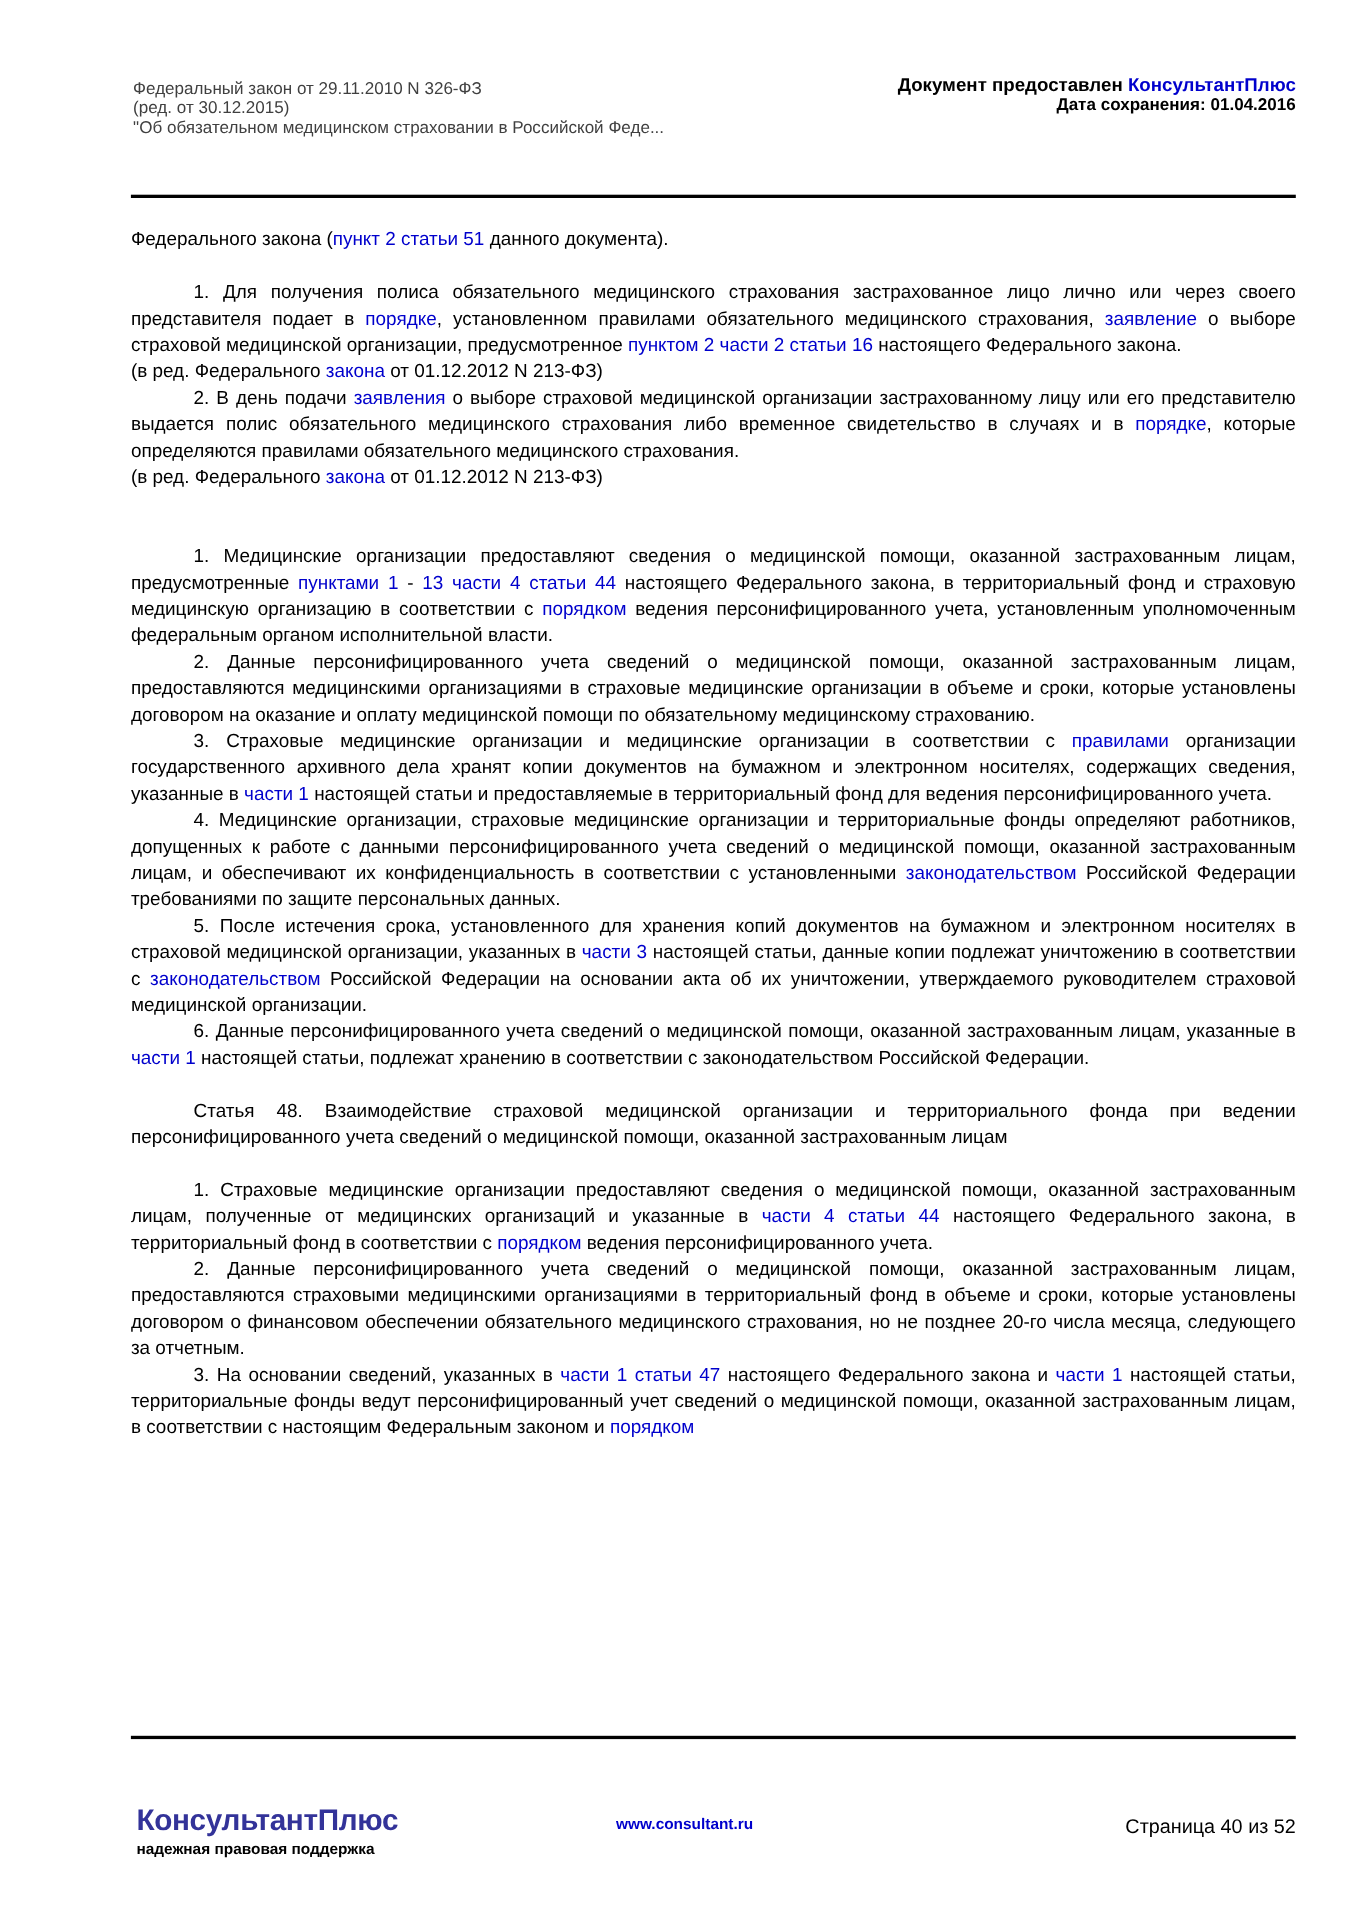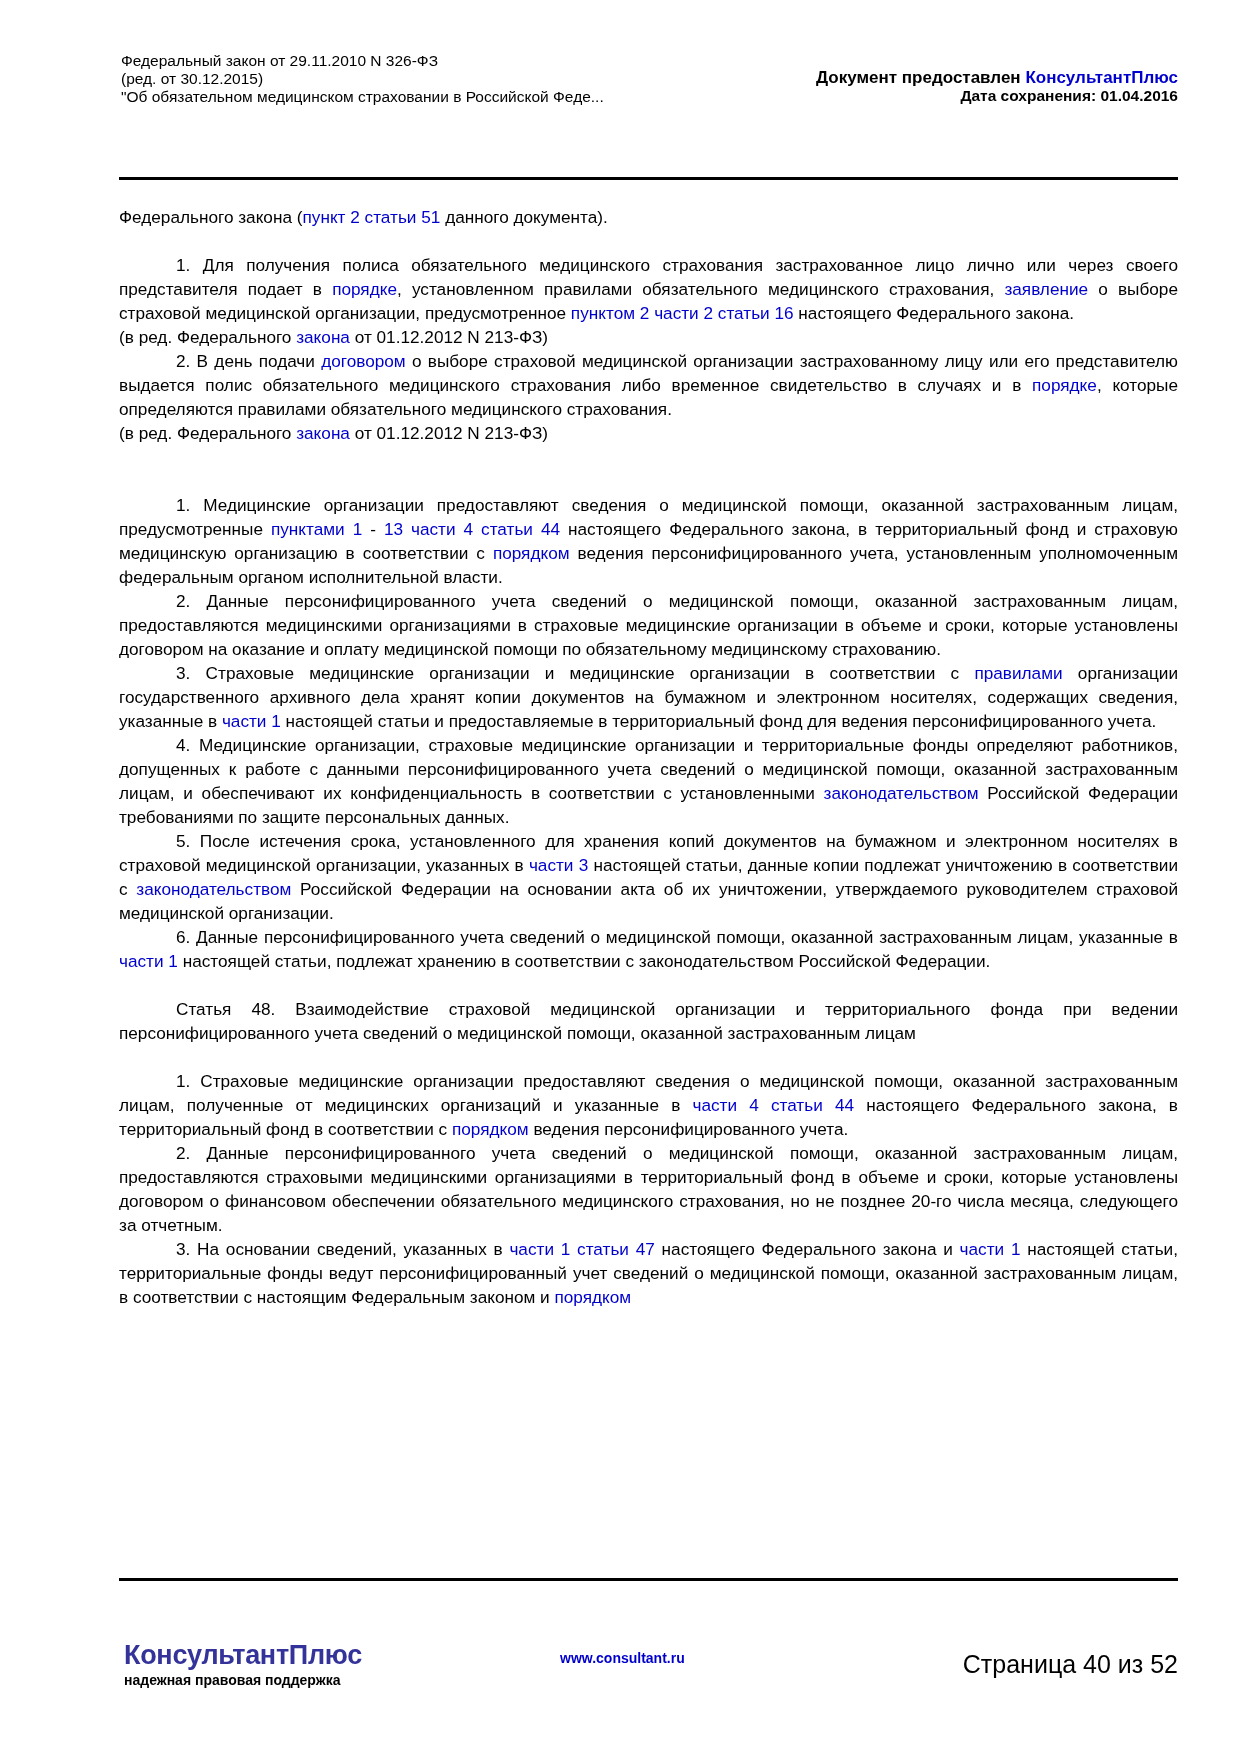--- a/index.html
+++ b/index.html
@@ -2,22 +2,22 @@
 <html><head>
   <meta charset="utf-8">
   <style>
     html, body { margin: 0; padding: 0; background: #ffffff; }
     body {
       width: 1241px; height: 1755px; position: relative; overflow: hidden;
       font-family: "Liberation Sans", sans-serif; color: #000;
     }
     .page-header { position: absolute; left: 0; top: 0; width: 1241px; height: 190px; }
     .hdr-left {
-      position: absolute; left: 121px; top: 52px; width: 560px;
-      font-size: 15.5px; line-height: 18px; color: #000000;
+      position: absolute; left: 121px; top: 72px; width: 560px;
+      font-size: 15.5px; line-height: 18px; color: #404040;
     }
     .hdr-right {
       position: absolute; right: 63px; top: 68px; text-align: right;
       font-size: 17px; line-height: 19px; font-weight: bold;
     }
     .hdr-right .date { font-size: 15.5px; line-height: 18px; }
     .brand-link { color: #0000cc; }
     .rule-top {
       position: absolute; left: 119px; top: 177px; width: 1059px; height: 3px; background: #000;
     }
@@ -37,21 +37,21 @@
       position: absolute; left: 124px; top: 0; font-size: 27px; font-weight: bold;
       color: #333399; line-height: 30px; letter-spacing: -0.3px;
     }
     .ft-tagline {
       position: absolute; left: 124px; top: 32px; font-size: 14px; font-weight: bold; color: #000;
     }
     .ft-url {
       position: absolute; left: 560px; top: 10px; font-size: 14px; font-weight: bold; color: #0000cc;
     }
     .ft-page {
-      position: absolute; right: 63px; top: 10px; font-size: 25px; color: #000;
+      position: absolute; right: 63px; top: 10px; font-size: 18px; color: #000;
     }
   </style>
 </head>
 <body>
 
 <div class="page-header">
   <div class="hdr-left">
     <div>Федеральный закон от 29.11.2010 N 326-ФЗ</div>
     <div>(ред. от 30.12.2015)</div>
     <div>"Об обязательном медицинском страховании в Российской Феде...</div>
@@ -61,21 +61,21 @@
     <div class="date">Дата сохранения: 01.04.2016</div>
   </div>
   <div class="rule-top"></div>
 </div>
 
 <div class="content">
   <p><span>Федерального закона (</span><a class="lnk">пункт 2 статьи 51</a><span> данного документа).</span></p>
   <div class="gap"></div>
   <p class="ind"><span>1. Для получения полиса обязательного медицинского страхования застрахованное лицо лично или через своего представителя подает в </span><a class="lnk">порядке</a><span>, установленном правилами обязательного медицинского страхования, </span><a class="lnk">заявление</a><span> о выборе страховой медицинской организации, предусмотренное </span><a class="lnk">пунктом 2 части 2 статьи 16</a><span> настоящего Федерального закона.</span></p>
   <p><span>(в ред. Федерального </span><a class="lnk">закона</a><span> от 01.12.2012 N 213-ФЗ)</span></p>
-  <p class="ind"><span>2. В день подачи </span><a class="lnk">договором</a><span> о выборе страховой медицинской организации застрахованному лицу или его представителю выдается полис обязательного медицинского страхования либо временное свидетельство в случаях и в </span><a class="lnk">порядке</a><span>, которые определяются правилами обязательного медицинского страхования.</span></p>
+  <p class="ind"><span>2. В день подачи </span><a class="lnk">заявления</a><span> о выборе страховой медицинской организации застрахованному лицу или его представителю выдается полис обязательного медицинского страхования либо временное свидетельство в случаях и в </span><a class="lnk">порядке</a><span>, которые определяются правилами обязательного медицинского страхования.</span></p>
   <p><span>(в ред. Федерального </span><a class="lnk">закона</a><span> от 01.12.2012 N 213-ФЗ)</span></p>
   <div class="gap"></div>
   <div class="gap"></div>
   <p class="ind"><span>1. Медицинские организации предоставляют сведения о медицинской помощи, оказанной застрахованным лицам, предусмотренные </span><a class="lnk">пунктами 1</a><span> - </span><a class="lnk">13 части 4 статьи 44</a><span> настоящего Федерального закона, в территориальный фонд и страховую медицинскую организацию в соответствии с </span><a class="lnk">порядком</a><span> ведения персонифицированного учета, установленным уполномоченным федеральным органом исполнительной власти.</span></p>
   <p class="ind"><span>2. Данные персонифицированного учета сведений о медицинской помощи, оказанной застрахованным лицам, предоставляются медицинскими организациями в страховые медицинские организации в объеме и сроки, которые установлены договором на оказание и оплату медицинской помощи по обязательному медицинскому страхованию.</span></p>
   <p class="ind"><span>3. Страховые медицинские организации и медицинские организации в соответствии с </span><a class="lnk">правилами</a><span> организации государственного архивного дела хранят копии документов на бумажном и электронном носителях, содержащих сведения, указанные в </span><a class="lnk">части 1</a><span> настоящей статьи и предоставляемые в территориальный фонд для ведения персонифицированного учета.</span></p>
   <p class="ind"><span>4. Медицинские организации, страховые медицинские организации и территориальные фонды определяют работников, допущенных к работе с данными персонифицированного учета сведений о медицинской помощи, оказанной застрахованным лицам, и обеспечивают их конфиденциальность в соответствии с установленными </span><a class="lnk">законодательством</a><span> Российской Федерации требованиями по защите персональных данных.</span></p>
   <p class="ind"><span>5. После истечения срока, установленного для хранения копий документов на бумажном и электронном носителях в страховой медицинской организации, указанных в </span><a class="lnk">части 3</a><span> настоящей статьи, данные копии подлежат уничтожению в соответствии с </span><a class="lnk">законодательством</a><span> Российской Федерации на основании акта об их уничтожении, утверждаемого руководителем страховой медицинской организации.</span></p>
   <p class="ind"><span>6. Данные персонифицированного учета сведений о медицинской помощи, оказанной застрахованным лицам, указанные в </span><a class="lnk">части 1</a><span> настоящей статьи, подлежат хранению в соответствии с законодательством Российской Федерации.</span></p>
   <div class="gap"></div>

